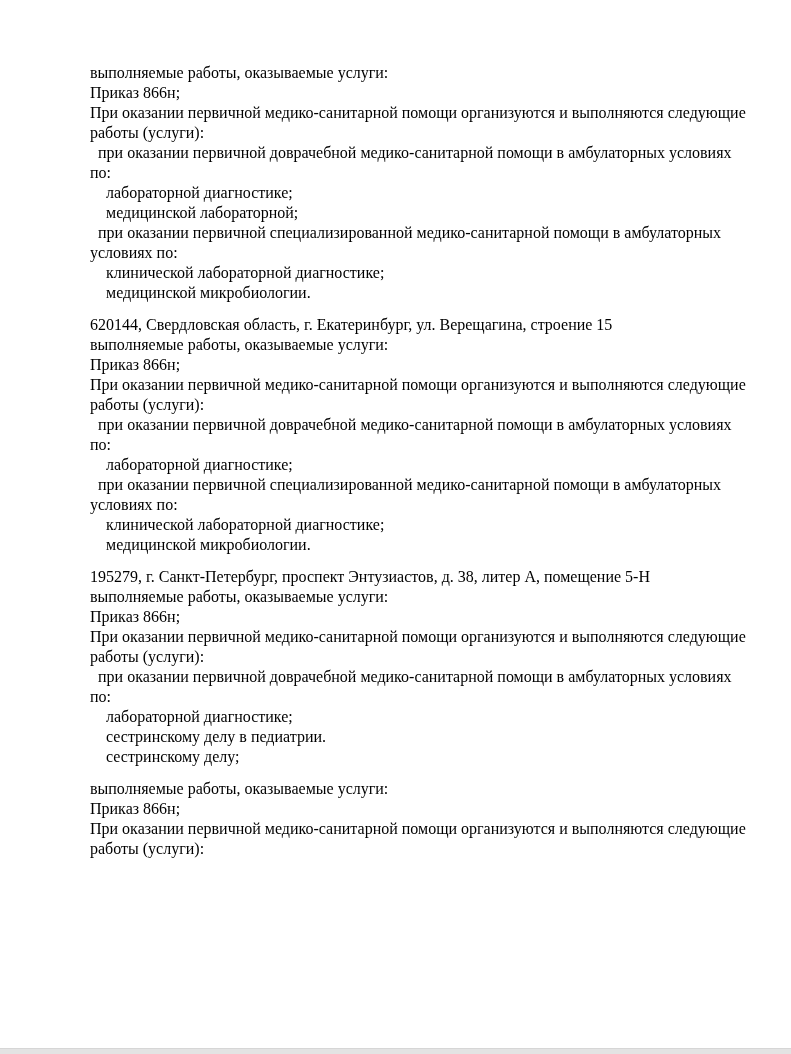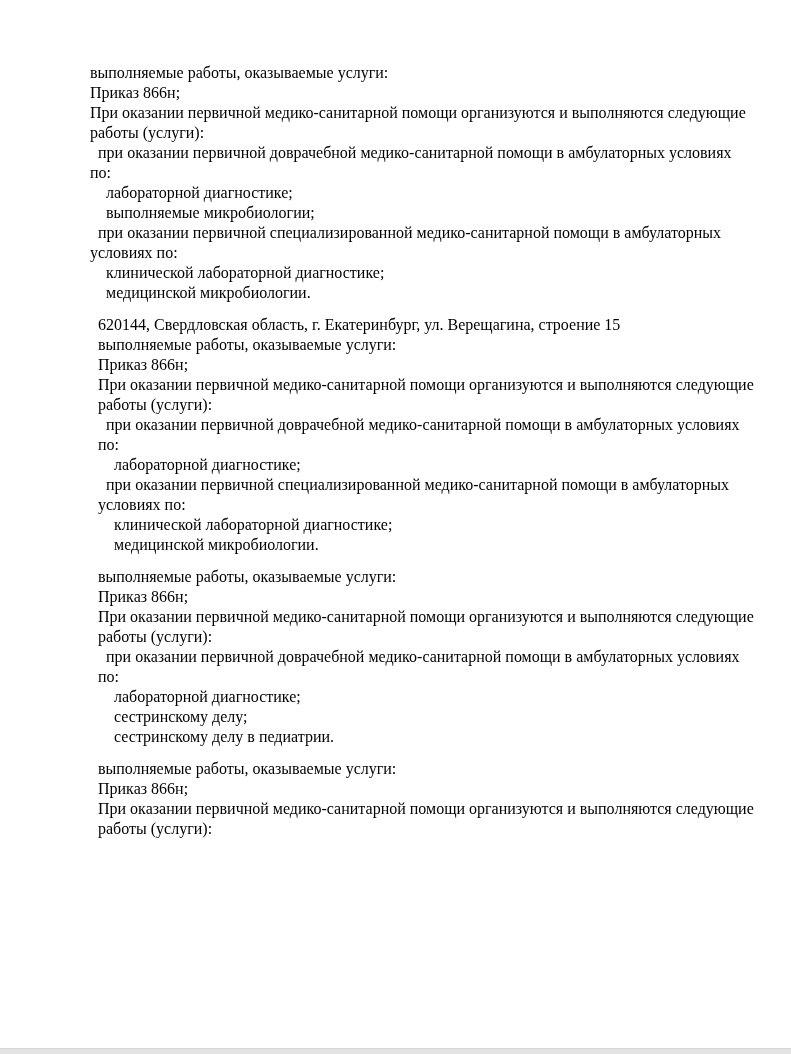--- a/index.html
+++ b/index.html
@@ -18,21 +18,20 @@
   .content {
     position: absolute;
     left: 90px;
     top: 63px;
     width: 660px;
     font-size: 16px;
     line-height: 20px;
   }
   .block + .block {
     margin-top: 12px;
-    margin-left: 8px;
   }
   .line {
     white-space: pre;
     min-height: 20px;
   }
   .bottom-bar {
     position: absolute;
     left: 0;
     right: 0;
     bottom: 0;
@@ -47,21 +46,21 @@
 <div class="content">
 
   <div class="block">
     <div class="line">выполняемые работы, оказываемые услуги:</div>
     <div class="line">Приказ 866н;</div>
     <div class="line">При оказании первичной медико-санитарной помощи организуются и выполняются следующие</div>
     <div class="line">работы (услуги):</div>
     <div class="line">  при оказании первичной доврачебной медико-санитарной помощи в амбулаторных условиях</div>
     <div class="line">по:</div>
     <div class="line">    лабораторной диагностике;</div>
-    <div class="line">    выполняемые микробиологии;</div>
+    <div class="line">    медицинской лабораторной;</div>
     <div class="line">  при оказании первичной специализированной медико-санитарной помощи в амбулаторных</div>
     <div class="line">условиях по:</div>
     <div class="line">    клинической лабораторной диагностике;</div>
     <div class="line">    медицинской микробиологии.</div>
   </div>
 
   <div class="block">
     <div class="line">620144, Свердловская область, г. Екатеринбург, ул. Верещагина, строение 15</div>
     <div class="line">выполняемые работы, оказываемые услуги:</div>
     <div class="line">Приказ 866н;</div>
@@ -70,29 +69,30 @@
     <div class="line">  при оказании первичной доврачебной медико-санитарной помощи в амбулаторных условиях</div>
     <div class="line">по:</div>
     <div class="line">    лабораторной диагностике;</div>
     <div class="line">  при оказании первичной специализированной медико-санитарной помощи в амбулаторных</div>
     <div class="line">условиях по:</div>
     <div class="line">    клинической лабораторной диагностике;</div>
     <div class="line">    медицинской микробиологии.</div>
   </div>
 
   <div class="block">
+    <div class="line">195279, г. Санкт-Петербург, проспект Энтузиастов, д. 38, литер А, помещение 5-Н</div>
     <div class="line">выполняемые работы, оказываемые услуги:</div>
     <div class="line">Приказ 866н;</div>
     <div class="line">При оказании первичной медико-санитарной помощи организуются и выполняются следующие</div>
     <div class="line">работы (услуги):</div>
     <div class="line">  при оказании первичной доврачебной медико-санитарной помощи в амбулаторных условиях</div>
     <div class="line">по:</div>
     <div class="line">    лабораторной диагностике;</div>
+    <div class="line">    сестринскому делу в педиатрии.</div>
     <div class="line">    сестринскому делу;</div>
-    <div class="line">    сестринскому делу в педиатрии.</div>
   </div>
 
   <div class="block">
     <div class="line">выполняемые работы, оказываемые услуги:</div>
     <div class="line">Приказ 866н;</div>
     <div class="line">При оказании первичной медико-санитарной помощи организуются и выполняются следующие</div>
     <div class="line">работы (услуги):</div>
   </div>
 
 </div>

